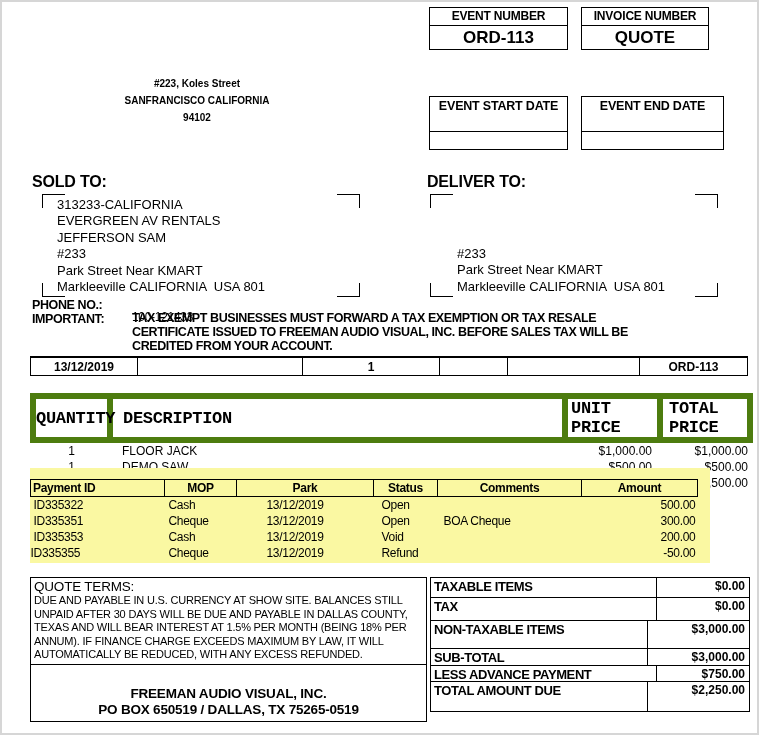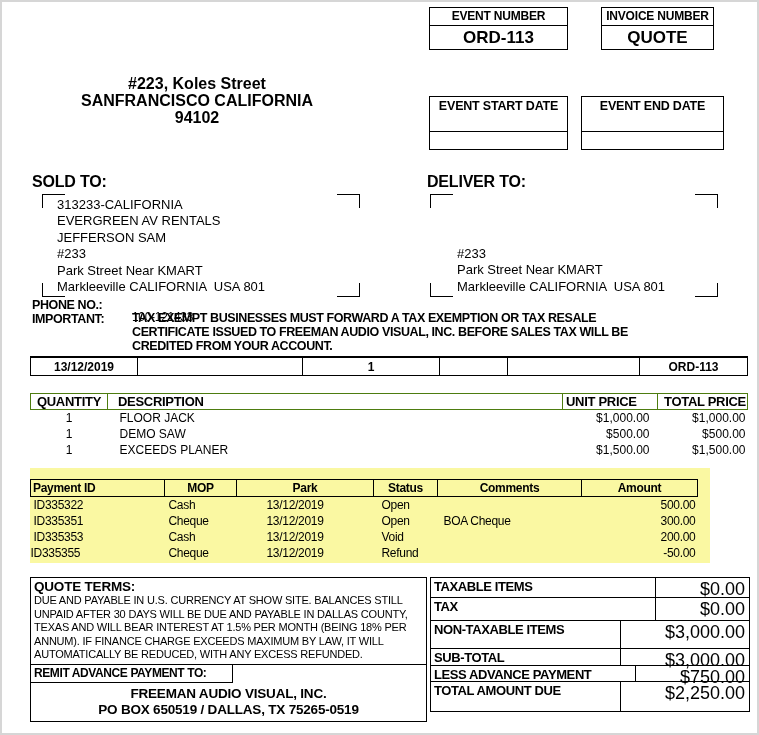--- a/index.html
+++ b/index.html
@@ -7,21 +7,21 @@
         border:2px solid #d6d6d6;font-family:"Liberation Sans",sans-serif;color:#000;overflow:hidden;}
 
   
   .numbox{position:absolute;text-align:center;}
   .numbox .lbl{border:1px solid #000;font-weight:bold;font-size:12px;letter-spacing:-0.2px;height:17px;line-height:17px;}
   .numbox .val{border:1px solid #000;border-top:none;font-weight:bold;font-size:17px;height:23px;line-height:23px;}
   .datebox{position:absolute;text-align:center;}
   .datebox .lbl{border:1px solid #000;font-weight:bold;font-size:12.5px;letter-spacing:-0.2px;height:36px;line-height:16px;box-sizing:border-box;padding-top:1px;}
   .datebox .val{border:1px solid #000;border-top:none;height:17px;}
 
-  .company-addr{position:absolute;left:30px;top:73px;width:330px;text-align:center;font-weight:bold;font-size:16px;line-height:17px;}
+  .company-addr{position:absolute;left:30px;top:73px;width:330px;text-align:center;font-weight:bold;font-size:10px;line-height:17px;}
 
   .section-head{position:absolute;font-weight:bold;font-size:16px;letter-spacing:-0.2px;}
 
   .addr-area{position:absolute;}
   .corner{position:absolute;width:22px;height:13px;}
   .corner.tl{left:0;top:0;border-top:1px solid #000;border-left:1px solid #000;}
   .corner.tr{right:0;top:0;border-top:1px solid #000;border-right:1px solid #000;}
   .corner.bl{left:0;bottom:0;border-bottom:1px solid #000;border-left:1px solid #000;}
   .corner.br{right:0;bottom:0;border-bottom:1px solid #000;border-right:1px solid #000;}
   .addr-lines{position:absolute;font-size:13px;line-height:16.4px;white-space:pre;}
@@ -30,55 +30,55 @@
   .kv-value{position:absolute;font-size:12px;letter-spacing:-0.3px;}
   .important-text{position:absolute;left:130px;top:310px;width:540px;font-weight:bold;font-size:12.5px;
                   letter-spacing:-0.4px;line-height:13.9px;}
 
   table{border-collapse:collapse;table-layout:fixed;}
   .ordertbl{position:absolute;left:28px;top:354px;width:717px;border-top:2px solid #000;}
   .ordertbl th{border:1px solid #000;font-weight:bold;font-size:11px;letter-spacing:-0.3px;height:15px;padding:0;text-align:center;}
   .ordertbl td{border:1px solid #000;font-weight:bold;font-size:12px;height:17px;padding:0;text-align:center;}
 
   .itemstbl{position:absolute;left:28px;top:391px;width:717px;}
-  .itemstbl th{border:1px solid #4d7c0f;font-weight:bold;font-size:13px;letter-spacing:-0.3px;height:15px;padding:0;text-align:left;}
+  .itemstbl th{border:6px solid #4d7c0f;font-weight:bold;font-size:17px;letter-spacing:-0.3px;height:15px;padding:0;text-align:left;font-family:Liberation Mono, monospace;}
   .itemstbl td{font-size:12px;height:16px;padding:0;}
 
   .payments{position:absolute;left:28px;top:466px;width:680px;height:95px;padding-top:11px;box-sizing:border-box;}
   .paytbl{width:667px;}
   .paytbl th{border:1px solid #000;font-weight:bold;font-size:12px;letter-spacing:-0.3px;height:16px;padding:0;text-align:center;}
   .paytbl td{font-size:12px;letter-spacing:-0.3px;height:16px;padding:0;}
 
   .termsbox{position:absolute;left:28px;top:575px;width:397px;height:145px;border:1px solid #000;box-sizing:border-box;}
-  .terms-head{font-weight:bold;font-size:13.5px;letter-spacing:-0.2px;padding:1px 0 0 3px;}
+  .terms-head{font-weight:normal;font-size:13.5px;letter-spacing:-0.2px;padding:1px 0 0 3px;}
   .terms-text{font-size:11px;line-height:13.5px;padding:0 2px 0 3px;letter-spacing:-0.2px;}
   .remit-rule{position:absolute;left:0;right:0;top:86px;border-top:1px solid #000;}
   .remit-lblbox{position:absolute;left:0;top:87px;width:202px;height:18px;border-right:1px solid #000;border-bottom:1px solid #000;
                 font-weight:bold;font-size:12px;letter-spacing:-0.4px;line-height:17px;padding-left:3px;box-sizing:border-box;}
   .remit-name{position:absolute;left:0;right:0;top:108px;text-align:center;font-weight:bold;font-size:13.5px;letter-spacing:-0.2px;}
   .remit-addr{position:absolute;left:0;right:0;top:124px;text-align:center;font-weight:bold;font-size:13.5px;letter-spacing:-0.2px;}
 
   .totals{position:absolute;left:428px;top:575px;width:320px;border:1px solid #000;box-sizing:border-box;}
   .trow{display:flex;border-bottom:1px solid #000;gap:44px;}
   .trow:last-child{border-bottom:none;}
   .trow .l{width:226px;border-right:1px solid #000;font-weight:bold;font-size:13px;letter-spacing:-0.4px;
            padding:1px 0 0 3px;box-sizing:border-box;}
-  .trow .v{flex:1;text-align:right;font-weight:normal;font-size:18px;padding:1px 4px 0 0;}
+  .trow .v{flex:1;text-align:right;font-weight:bold;font-size:12px;padding:1px 4px 0 0;}
   .h19{height:19px;} .h22{height:22px;} .h27{height:27px;} .h16{height:16px;} .h15{height:15px;} .h29{height:29px;}
 </style>
 </head>
 <body>
 
 <div class="page">
 
   <div class="numbox" style="left:427px;top:5px;width:139px">
     <div class="lbl">EVENT NUMBER</div>
     <div class="val">ORD-113</div>
   </div>
-  <div class="numbox" style="left:599px;top:5px;width:113px">
+  <div class="numbox" style="left:579px;top:5px;width:128px">
     <div class="lbl">INVOICE NUMBER</div>
     <div class="val">QUOTE</div>
   </div>
 
   <div class="company-addr">
     <div>#223, Koles Street</div>
     <div>SANFRANCISCO CALIFORNIA</div>
     <div>94102</div>
   </div>
 
@@ -229,21 +229,20 @@
         <td style="text-align:right;padding-right:2px">-50.00</td>
       </tr>
     </tbody>
       </table>
   </div>
 
   <div class="termsbox">
     <div class="terms-head">QUOTE TERMS:</div>
     <div class="terms-text">DUE AND PAYABLE IN U.S. CURRENCY AT SHOW SITE. BALANCES STILL UNPAID AFTER 30 DAYS WILL BE DUE AND PAYABLE IN DALLAS COUNTY, TEXAS AND WILL BEAR INTEREST AT 1.5% PER MONTH (BEING 18% PER ANNUM).   IF FINANCE CHARGE EXCEEDS MAXIMUM BY LAW, IT WILL AUTOMATICALLY BE REDUCED, WITH ANY EXCESS REFUNDED.</div>
     <div class="remit-rule"></div>
-    <div class="remit-lblbox">REMIT ADVANCE PAYMENT TO:</div>
     <div class="remit-name">FREEMAN AUDIO VISUAL, INC.</div>
     <div class="remit-addr">PO BOX 650519 / DALLAS, TX 75265-0519</div>
   </div>
 
   <div class="totals">
     <div class="trow h19">
       <div class="l">TAXABLE ITEMS</div>
       <div class="v">$0.00</div>
     </div>
     <div class="trow h22">

